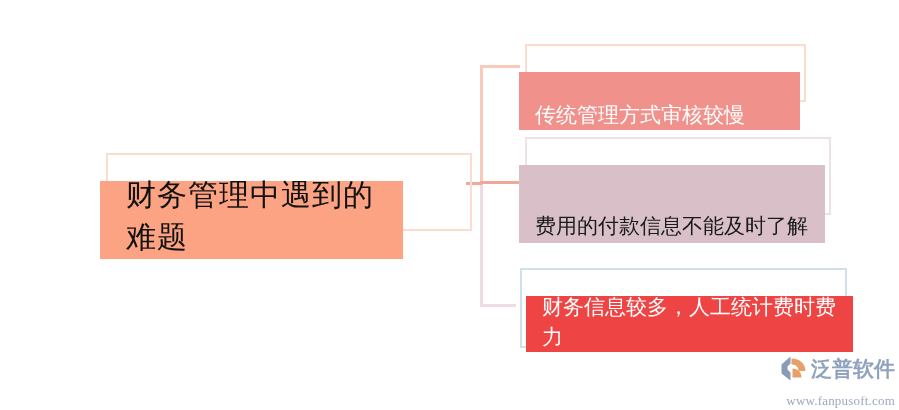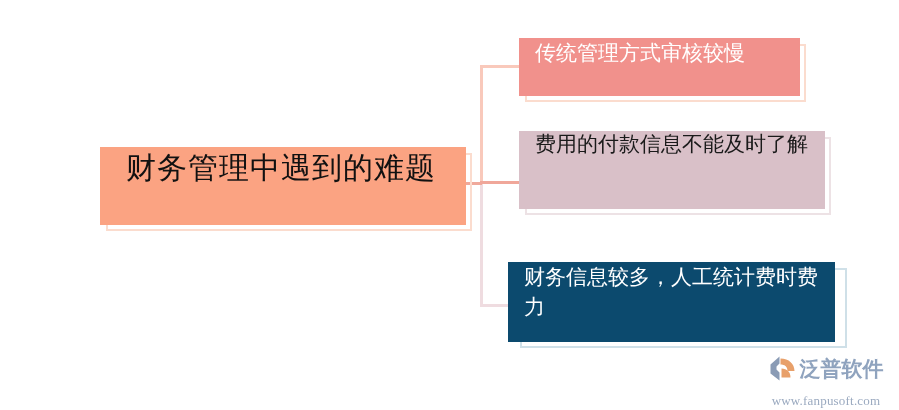--- a/index.html
+++ b/index.html
@@ -16,35 +16,36 @@
     height: 410px;
     background: #ffffff;
     overflow: hidden;
   }
 
   
   .node {
     position: absolute;
     box-sizing: border-box;
     display: flex;
-    align-items: flex-start;
+    align-items: flex-end;
     z-index: 3;
+    margin-top: 34px;
   }
   .node-text {
     display: block;
     width: 100%;
     line-height: 1.42;
     white-space: pre-line;
   }
 
   
   .node-root {
     left: 100px;
     top: 147px;
-    width: 366px;
+    width: 303px;
     height: 78px;
     background: #FBA382;
     padding: 0 0 0 26px;
   }
   .node-root .node-text {
     color: #111111;
     font-size: 30px;
     letter-spacing: 1px;
   }
   .shadow-root {
@@ -103,25 +104,25 @@
     top: 137px;
     width: 306px;
     height: 78px;
     border: 2px solid #EDE2E5;
     box-sizing: border-box;
     z-index: 2;
   }
 
   
   .node-leaf3 {
-    left: 508px;
+    left: 526px;
     top: 262px;
     width: 327px;
-    height: 80px;
-    background: #0c4a6e;
+    height: 56px;
+    background: #ef4444;
     padding: 0 14px 0 16px;
   }
   .node-leaf3 .node-text {
     color: #ffffff;
     font-size: 21px;
   }
   .shadow-leaf3 {
     position: absolute;
     left: 520px;
     top: 268px;
@@ -190,21 +191,21 @@
   
   .watermark {
     position: absolute;
     left: 755px;
     top: 355px;
     width: 140px;
     height: 48px;
     z-index: 5;
     display: flex;
     flex-direction: column;
-    align-items: center;
+    align-items: flex-end;
   }
   .wm-row {
     display: flex;
     align-items: center;
     gap: 3px;
   }
   .wm-mark {
     width: 30px;
     height: 26px;
     flex: 0 0 auto;

